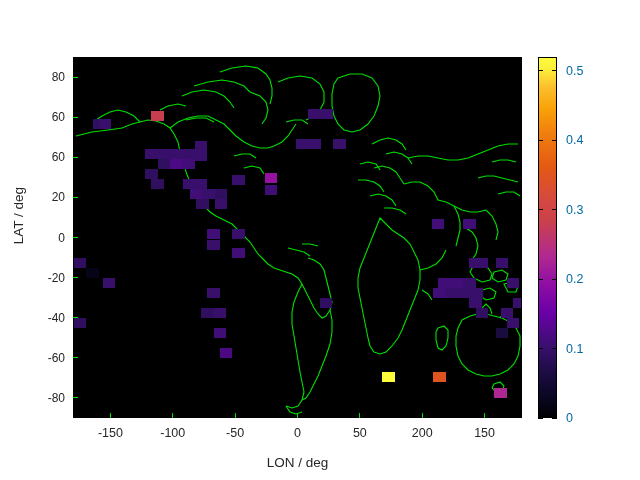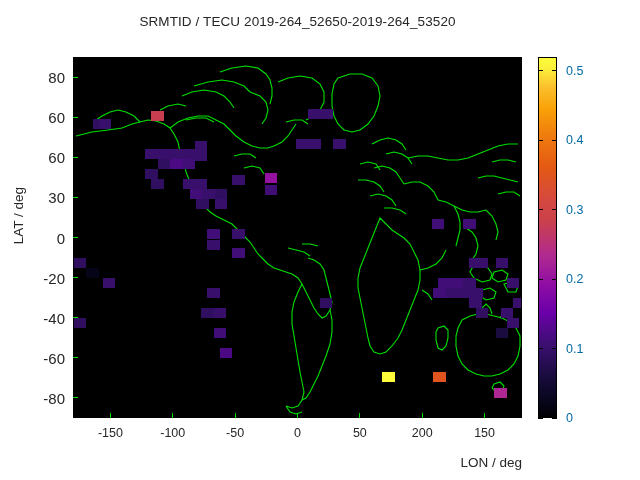--- a/index.html
+++ b/index.html
@@ -26,26 +26,26 @@
   .panel svg{position:absolute;left:0;top:0;width:449px;height:361px;}
   .cellwrap{position:absolute;left:0;top:0;width:449px;height:361px;}
   .cell{position:absolute;}
 
   
   .xtick{
     position:absolute;font-size:12.5px;color:#262626;
     text-align:center;transform:translateX(-50%);white-space:nowrap;
   }
   .ytick{
-    position:absolute;font-size:15px;color:#262626;
+    position:absolute;font-size:12px;color:#262626;
     text-align:right;transform:translateY(-50%);white-space:nowrap;
   }
   .xlabel{
     position:absolute;left:73px;top:455px;width:449px;
-    text-align:right;font-size:13.5px;color:#262626;
+    text-align:center;font-size:13.5px;color:#262626;
   }
   .ylabel{
     position:absolute;left:-62px;top:208px;width:160px;
     text-align:center;font-size:13.5px;color:#262626;
     transform:rotate(-90deg);transform-origin:center center;
   }
   .tickmark{position:absolute;background:#000;}
 
   
   .cbar{
@@ -72,21 +72,20 @@
     position:absolute;font-size:12.5px;color:#0369a1;
     white-space:nowrap;transform:translateY(-50%);
   }
   .cbmark{position:absolute;background:#000;width:5px;height:1px;}
 </style>
 </head>
 <body>
 
 <div id="fig">
 
-  <div class="title">SRMTID / TECU 2019-264_52650-2019-264_53520</div>
 
   <div class="panel">
 
     <svg viewBox="0 0 449 361" preserveAspectRatio="none">
       <g fill="none" stroke="#00e000" stroke-width="1.1">
 
         <path d="M2,78 L18,74 L34,72 L48,70 L58,66 L66,64 L74,62 L82,63 L90,66 L96,70 L100,76
                  L104,84 L106,94 L110,104 L112,114 L116,124 L120,132 L126,140 L130,148
                  L136,154 L142,158 L150,162 L158,166 L164,172 L170,178 L176,184 L180,190
                  L184,196 L188,200"></path>
@@ -266,21 +265,21 @@
       <div class="xtick" style="left: 484.583px; top: 426px;">150</div>
     </div>
   <div id="yticks">
       <div class="tickmark" style="left: 73px; top: 76.5556px; width: 5px; height: 1px; background: rgb(0, 224, 0);"></div>
       <div class="ytick" style="left: 33px; top: 77.0556px; width: 32px;">80</div>
       <div class="tickmark" style="left: 73px; top: 116.667px; width: 5px; height: 1px; background: rgb(0, 224, 0);"></div>
       <div class="ytick" style="left: 33px; top: 117.167px; width: 32px;">60</div>
       <div class="tickmark" style="left: 73px; top: 156.778px; width: 5px; height: 1px; background: rgb(0, 224, 0);"></div>
       <div class="ytick" style="left: 33px; top: 157.278px; width: 32px;">60</div>
       <div class="tickmark" style="left: 73px; top: 196.889px; width: 5px; height: 1px; background: rgb(0, 224, 0);"></div>
-      <div class="ytick" style="left: 33px; top: 197.389px; width: 32px;">30</div>
+      <div class="ytick" style="left: 33px; top: 197.389px; width: 32px;">20</div>
       <div class="tickmark" style="left: 73px; top: 237px; width: 5px; height: 1px; background: rgb(0, 224, 0);"></div>
       <div class="ytick" style="left: 33px; top: 237.5px; width: 32px;">0</div>
       <div class="tickmark" style="left: 73px; top: 277.111px; width: 5px; height: 1px; background: rgb(0, 224, 0);"></div>
       <div class="ytick" style="left: 33px; top: 277.611px; width: 32px;">-20</div>
       <div class="tickmark" style="left: 73px; top: 317.222px; width: 5px; height: 1px; background: rgb(0, 224, 0);"></div>
       <div class="ytick" style="left: 33px; top: 317.722px; width: 32px;">-40</div>
       <div class="tickmark" style="left: 73px; top: 357.333px; width: 5px; height: 1px; background: rgb(0, 224, 0);"></div>
       <div class="ytick" style="left: 33px; top: 357.833px; width: 32px;">-60</div>
       <div class="tickmark" style="left: 73px; top: 397.444px; width: 5px; height: 1px; background: rgb(0, 224, 0);"></div>
       <div class="ytick" style="left: 33px; top: 397.944px; width: 32px;">-80</div>

